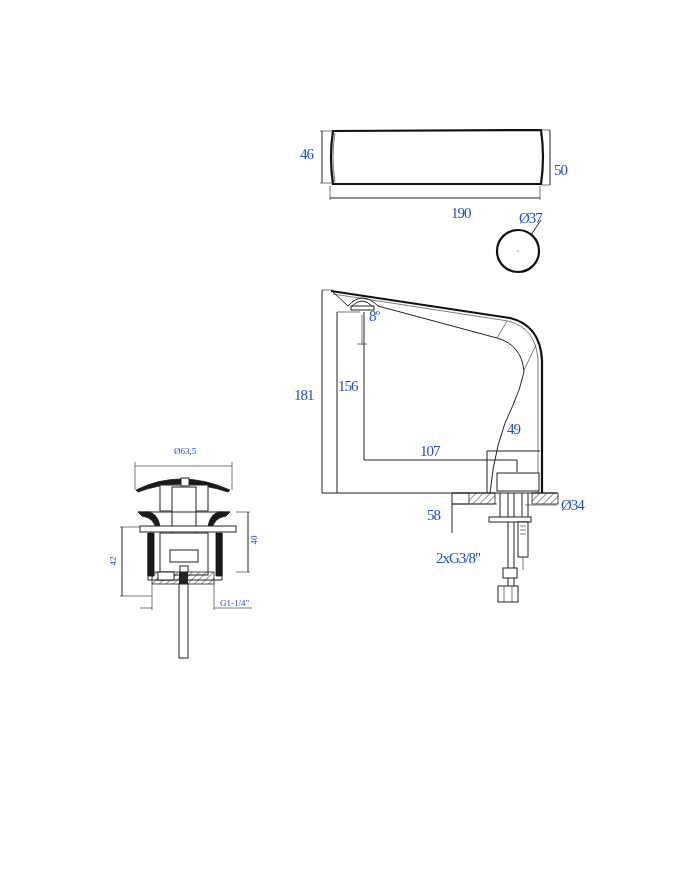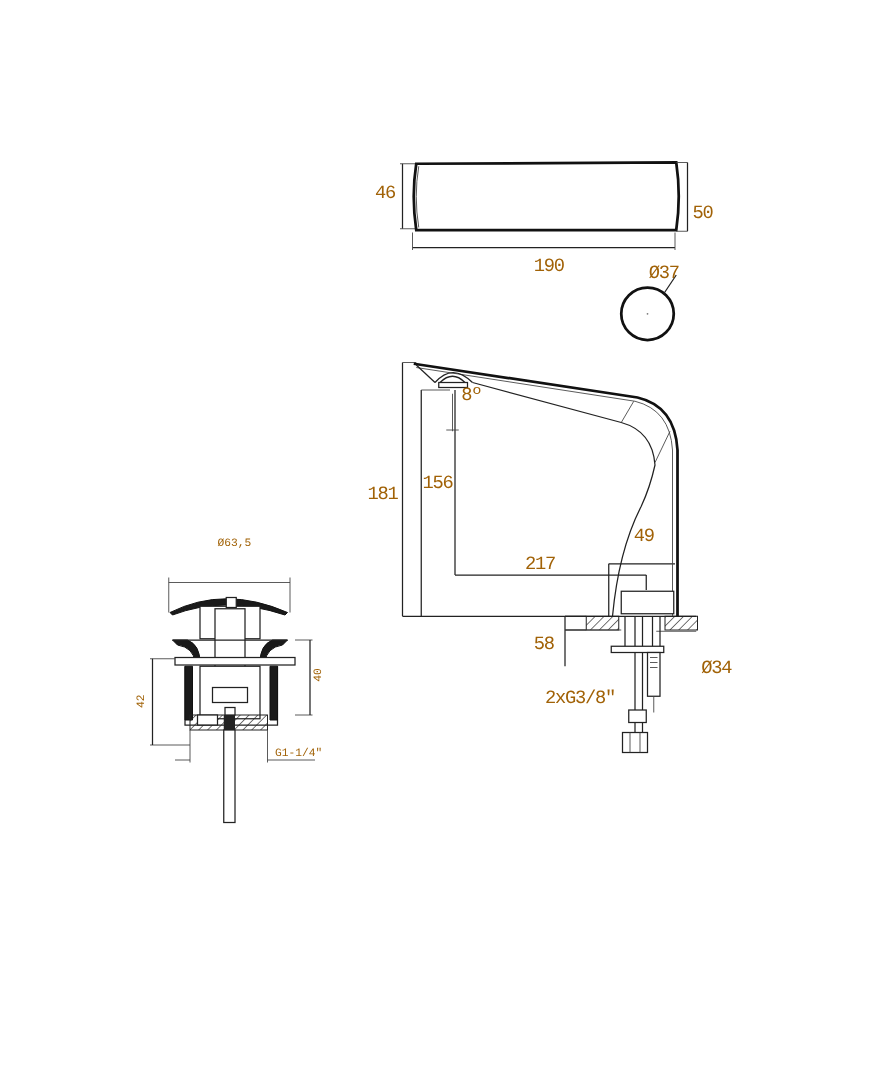--- a/index.html
+++ b/index.html
@@ -4,21 +4,21 @@
 <style>
   html, body { margin: 0; padding: 0; background: #ffffff; }
   body { width: 700px; height: 869px; position: relative; overflow: hidden;
          font-family: "Liberation Sans", sans-serif; }
   svg { position: absolute; left: 0; top: 0; }
   .ln { stroke: #222; fill: none; stroke-width: 1; }
   .thin { stroke: #444; fill: none; stroke-width: 0.7; }
   .bold { stroke: #111; fill: none; stroke-width: 2.2; }
   .solid { fill: #1a1a1a; stroke: #111; stroke-width: 0.8; }
   .white { fill: #fff; stroke: #222; stroke-width: 1; }
-  .lbl { position: absolute; color: #a16207; font-family: Liberation Mono, monospace;
+  .lbl { position: absolute; color: #1d4ed8; font-family: Liberation Serif, serif;
          letter-spacing: -1px; white-space: nowrap; }
   .big { font-size: 15px; }
   .small { font-size: 9px; letter-spacing: 0; }
 </style>
 </head>
 <body>
 
 <svg width="700" height="869" viewBox="0 0 700 869">
   <defs>
     <pattern id="hatch" width="5" height="5" patternUnits="userSpaceOnUse" patternTransform="rotate(45)">
@@ -147,28 +147,28 @@
 
     <line class="thin" x1="152" y1="584" x2="152" y2="610"></line>
     <line class="thin" x1="140" y1="608" x2="152" y2="608"></line>
     <line class="thin" x1="214" y1="584" x2="214" y2="610"></line>
     <line class="thin" x1="214" y1="608" x2="252" y2="608"></line>
   </g>
 </svg>
 
 <span class="lbl big" style="left:300px;top:146px;">46</span>
 <span class="lbl big" style="left:554px;top:162px;">50</span>
-<span class="lbl big" style="left:427px;top:205px;text-align:center;">190</span>
+<span class="lbl big" style="left:451px;top:205px;text-align:center;">190</span>
 <span class="lbl big" style="left:519px;top:210px;">Ø37</span>
 
 <span class="lbl big" style="left:369px;top:308px;">8º</span>
 <span class="lbl big" style="left:294px;top:387px;">181</span>
 <span class="lbl big" style="left:338px;top:378px;text-align:right;">156</span>
-<span class="lbl big" style="left:420px;top:443px;">217</span>
+<span class="lbl big" style="left:420px;top:443px;">107</span>
 <span class="lbl big" style="left:507px;top:421px;">49</span>
-<span class="lbl big" style="left:561px;top:526px;">Ø34</span>
+<span class="lbl big" style="left:561px;top:497px;">Ø34</span>
 <span class="lbl big" style="left:427px;top:507px;">58</span>
 <span class="lbl big" style="left:436px;top:550px;">2xG3/8"</span>
 
-<span class="lbl small" style="left:174px;top:430px;">Ø63,5</span>
+<span class="lbl small" style="left:174px;top:446px;">Ø63,5</span>
 <span class="lbl small" style="left:249px;top:535px;transform:rotate(-90deg);">40</span>
 <span class="lbl small" style="left:108px;top:556px;transform:rotate(-90deg);">42</span>
 <span class="lbl small" style="left:220px;top:598px;">G1-1/4"</span>
 
 </body></html>

